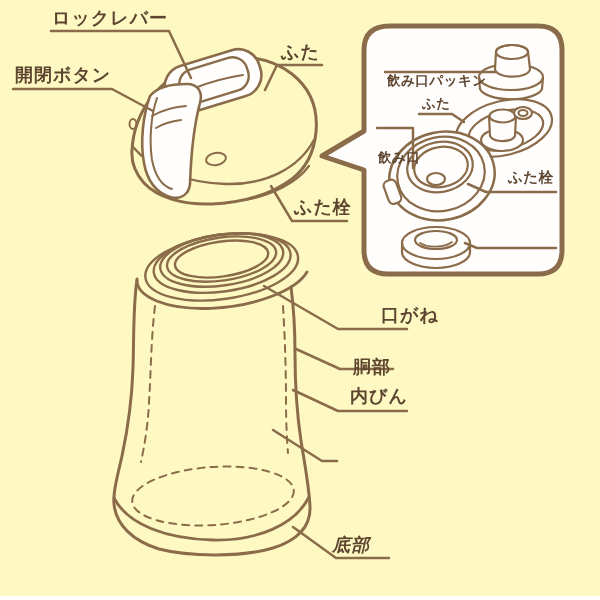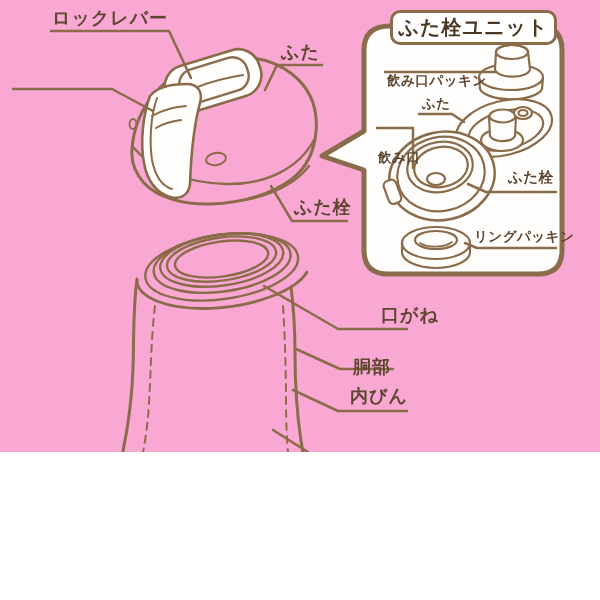--- a/index.html
+++ b/index.html
@@ -1,16 +1,16 @@
 <!DOCTYPE html>
 <html><head>
 <meta charset="utf-8">
 <style>
   html,body{margin:0;padding:0;background:#fff;}
-  #stage{position:relative;width:600px;height:452px;background:#f9a8d4;overflow:hidden;
+  #stage{position:relative;width:600px;height:596px;background:#fef9c3;overflow:hidden;
          font-family:"Liberation Sans","DejaVu Sans",sans-serif;}
   #art{position:absolute;left:0;top:0;z-index:1;}
   .lbl{position:absolute;z-index:2;color:#5d4530;font-weight:bold;white-space:nowrap;
        letter-spacing:1px;line-height:1.1;}
   .lbl-lg{font-size:18px;}
   .lbl-sm{font-size:13.5px;letter-spacing:0.5px;}
   .titlebox{position:absolute;z-index:3;left:390px;top:10px;width:161px;height:29px;
        background:#fff;border:3px solid #8b6c4a;border-radius:10px;
        display:flex;align-items:center;justify-content:center;
        font-size:20px;font-weight:bold;color:#4a3623;letter-spacing:1px;}
@@ -133,30 +133,29 @@
       <path d="M 556 248 H 477 L 465 243"></path>
       <path d="M 407 329 H 338 L 264 286"></path>
       <path d="M 393 369 H 340 L 296 349"></path>
       <path d="M 407 411 H 338 L 293 390"></path>
       <path d="M 273 430 L 322 461 L 337 461"></path>
       <path d="M 389 558 H 336 L 293 527"></path>
     </g>
   </svg>
 
   <div class="lbl lbl-lg" style="left:52px;top:9px;">ロックレバー</div>
+  <div class="lbl lbl-lg" style="left:15px;top:66px;">開閉ボタン</div>
   <div class="lbl lbl-lg" style="left:281px;top:43px;">ふた</div>
   <div class="lbl lbl-lg" style="left:294px;top:198px;">ふた栓</div>
 
-  <div class="titlebox">ふた栓ユニット</div>
 
   <div class="lbl lbl-sm" style="left:387px;top:54px;margin-top:20px;">飲み口パッキン</div>
   <div class="lbl lbl-sm" style="left:422px;top:97px;">ふた</div>
   <div class="lbl lbl-sm" style="left:378px;top:111px;margin-top:40px;">飲み口</div>
   <div class="lbl lbl-sm" style="left:508px;top:170px;font-size:14.5px;">ふた栓</div>
-  <div class="lbl lbl-sm" style="left:474px;top:230px;">リングパッキン</div>
 
   <div class="lbl lbl-lg" style="left:349px;top:306px;margin-left:32px;">口がね</div>
   <div class="lbl lbl-lg" style="left:353px;top:358px;">胴部</div>
   <div class="lbl lbl-lg" style="left:350px;top:387px;">内びん</div>
 
 
   <div class="lbl lbl-lg" style="left:332px;top:536px;font-style:italic;">底部</div>
 </div>
 
 </body></html>

